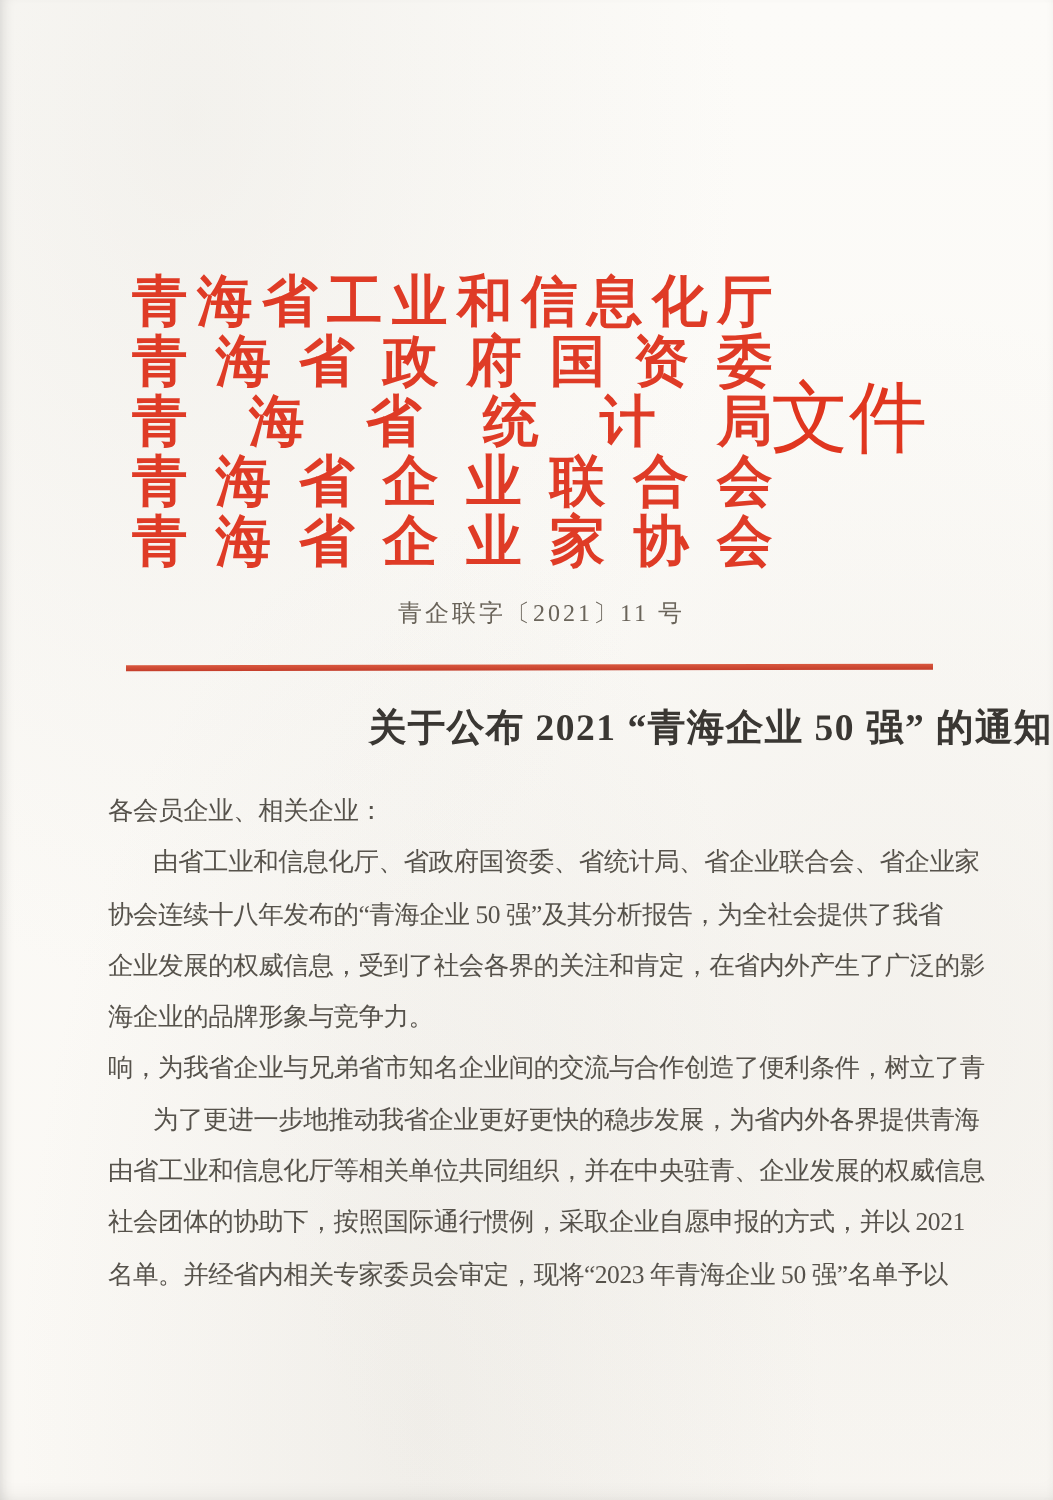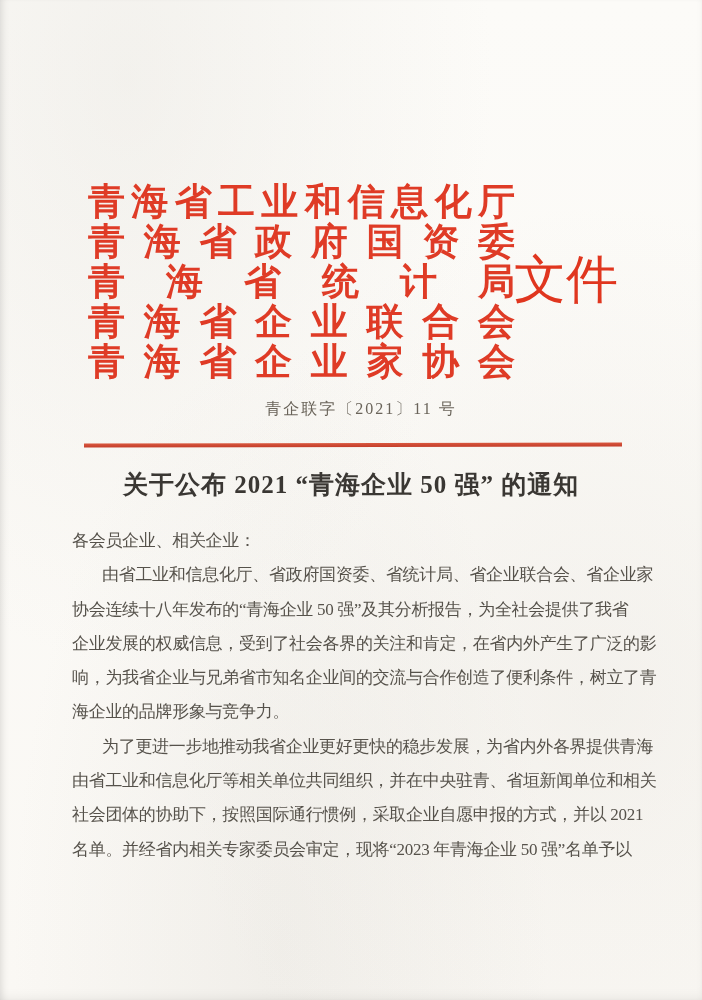--- a/index.html
+++ b/index.html
@@ -74,21 +74,21 @@
     background: linear-gradient(#d9583f, #c43d2a);
     transform: rotate(-0.12deg);
   }
   
   .title {
     position: absolute;
     left: 0;
     top: 468px;
     width: 702px;
     margin: 0;
-    text-align: center;
+    text-align: right;
     font-size: 25px;
     font-weight: bold;
     color: #3a3733;
     letter-spacing: 1px;
   }
   
   .body-text {
     position: absolute;
     left: 72px;
     top: 524px;
@@ -170,21 +170,21 @@
 
   <div class="red-rule"></div>
 
   <h1 class="title">关于公布 2021 “青海企业 50 强” 的通知</h1>
 
   <div class="body-text">
     <div class="body-line">各会员企业、相关企业：</div>
     <div class="body-line indent">由省工业和信息化厅、省政府国资委、省统计局、省企业联合会、省企业家</div>
     <div class="body-line">协会连续十八年发布的“青海企业 50 强”及其分析报告，为全社会提供了我省</div>
     <div class="body-line">企业发展的权威信息，受到了社会各界的关注和肯定，在省内外产生了广泛的影</div>
+    <div class="body-line">海企业的品牌形象与竞争力。</div>
     <div class="body-line">响，为我省企业与兄弟省市知名企业间的交流与合作创造了便利条件，树立了青</div>
-    <div class="body-line">海企业的品牌形象与竞争力。</div>
     <div class="body-line indent">为了更进一步地推动我省企业更好更快的稳步发展，为省内外各界提供青海</div>
-    <div class="body-line">由省工业和信息化厅等相关单位共同组织，并在中央驻青、省垣新闻单位和相关</div>
+    <div class="body-line">由省工业和信息化厅等相关单位共同组织，并在中央驻青、企业发展的权威信息</div>
     <div class="body-line">社会团体的协助下，按照国际通行惯例，采取企业自愿申报的方式，并以 2021</div>
     <div class="body-line">名单。并经省内相关专家委员会审定，现将“2023 年青海企业 50 强”名单予以</div>
   </div>
 
 </div>
 
 </body></html>

